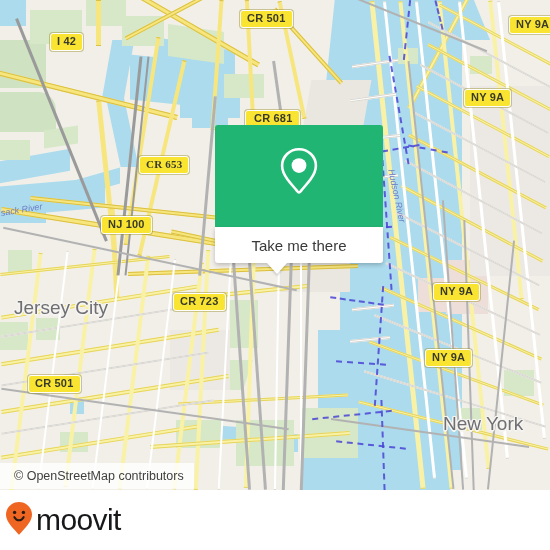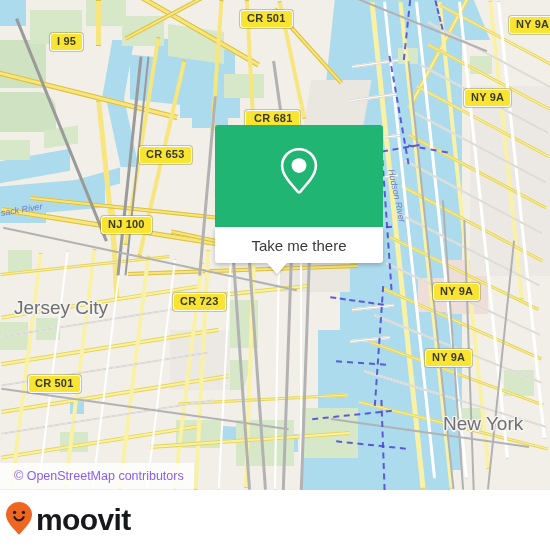--- a/index.html
+++ b/index.html
@@ -49,21 +49,21 @@
   .riverlbl{
     position:absolute;color:#6f7fc4;font-size:9px;font-style:italic;white-space:nowrap;
   }
   .ferry{position:absolute;border-top:2px dashed #4b44d6;height:0;opacity:.85;}
   .ferryv{position:absolute;border-left:2px dashed #4b44d6;width:0;opacity:.85;}
 
   
   #attribution{
     position:absolute;left:0;top:463px;
     background:rgba(255,255,255,.78);
-    color:#8b5cf6;font-size:12.5px;line-height:26px;
+    color:#404040;font-size:12.5px;line-height:26px;
     padding:0 10px 0 14px;white-space:nowrap;
   }
 
   
   #card{position:absolute;left:191px;top:125px;width:168px;padding-left:24px;}
   #card-head{
     background:#21b573;height:102px;border-radius:3px 3px 0 0;
     display:flex;align-items:center;justify-content:center;
   }
   #card-body{
@@ -83,21 +83,21 @@
   #footer{
     position:absolute;left:0;top:490px;width:550px;height:60px;
     background:#ffffff;display:flex;align-items:center;
   }
   #footer-text{
     color:#2b2b2b;font-size:14.5px;line-height:20px;
     margin-left:18px;width:370px;
   }
   #logo{display:flex;align-items:center;margin-left:4px;}
   #logo-word{
-    color:#17181a;font-size:30px;font-weight:bold;letter-spacing:-.6px;
+    color:#17181a;font-size:30px;font-weight:normal;letter-spacing:-.6px;
     margin-left:2px;line-height:30px;
   }
 </style>
 </head>
 <body>
 
 <div id="screen">
 
   <div id="map">
 
@@ -271,23 +271,23 @@
       <div class="ferryv" style="left:438px;top:0;height:30px;transform:rotate(-14deg);"></div>
       <div class="ferry" style="left:408px;top:148px;width:40px;transform:rotate(10deg);"></div>
     </div>
 
     <div class="riverlbl" style="left:396px;top:168px;transform:rotate(78deg);transform-origin:left top;">Hudson River</div>
     <div class="riverlbl" style="left:0;top:208px;transform:rotate(-9deg);transform-origin:left top;">sack River</div>
 
     <div class="placelbl" style="left:443px;top:413px;font-size:19px;">New York</div>
     <div class="placelbl" style="left:14px;top:297px;font-size:19px;">Jersey City</div>
 
-    <div class="shield" style="left:50px;top:33px;">I 95</div>
+    <div class="shield" style="left:50px;top:33px;">I 42</div>
     <div class="shield" style="left:240px;top:10px;">CR 501</div>
-    <div class="shield" style="left:139px;top:146px;">CR 653</div>
+    <div class="shield" style="left:139px;top:156px;font-family:Liberation Serif, serif;">CR 653</div>
     <div class="shield" style="left:245px;top:110px;padding-left:8px;">CR 681</div>
     <div class="shield" style="left:101px;top:216px;">NJ 100</div>
     <div class="shield" style="left:173px;top:293px;">CR 723</div>
     <div class="shield" style="left:28px;top:375px;">CR 501</div>
     <div class="shield" style="left:509px;top:16px;">NY 9A</div>
     <div class="shield" style="left:464px;top:89px;">NY 9A</div>
     <div class="shield" style="left:433px;top:283px;">NY 9A</div>
     <div class="shield" style="left:425px;top:349px;">NY 9A</div>
 
     <div id="attribution">© OpenStreetMap contributors</div>

